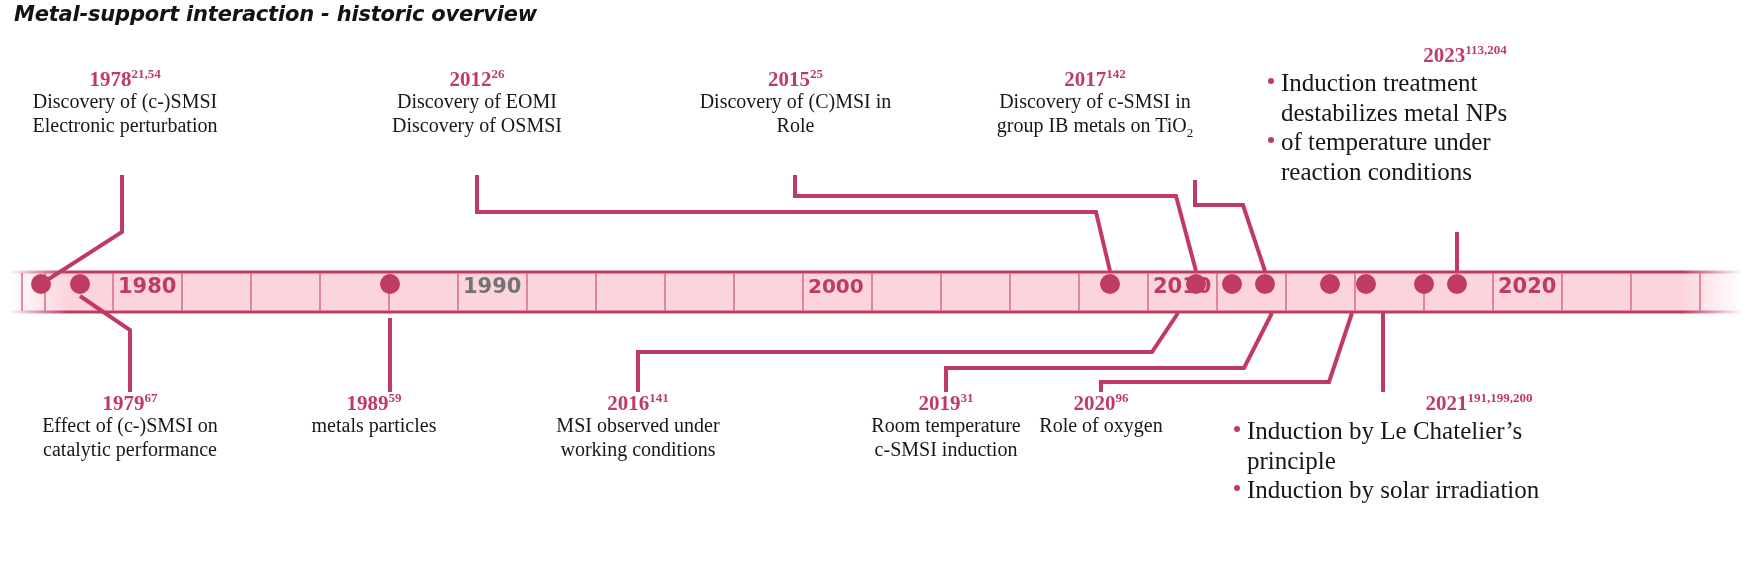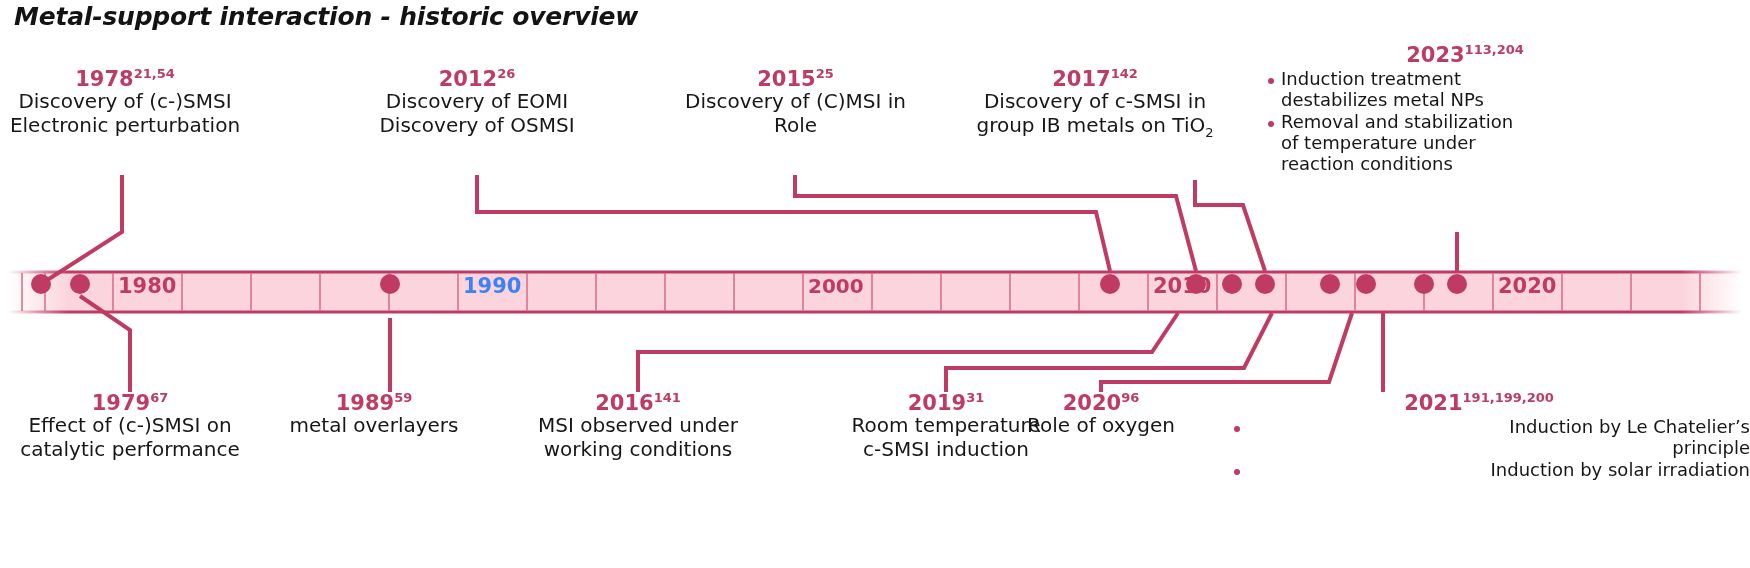--- a/index.html
+++ b/index.html
@@ -6,45 +6,45 @@
   body{
     width:1750px;height:568px;background:#ffffff;
     font-family:"DejaVu Sans","Liberation Sans",sans-serif;
     position:relative;overflow:hidden;
   }
   #stage{position:absolute;left:0;top:0;width:1750px;height:568px;}
 
   
   .title{
     position:absolute;left:14px;top:2px;
-    font-size:25px;font-weight:bold;font-style:italic;
+    font-size:21px;font-weight:bold;font-style:italic;
     color:#131313;letter-spacing:-0.2px;white-space:nowrap;
   }
 
   
   #art{position:absolute;left:0;top:0;width:1750px;height:568px;}
 
   
-  .event{position:absolute;}
+  .event{position:absolute;font-family:Liberation Serif, serif;}
   .ev-year{
     font-size:21px;font-weight:bold;color:#bf3b63;
     line-height:1.06;white-space:nowrap;
   }
   .ev-year sup{font-size:13px;font-weight:bold;vertical-align:super;line-height:0;}
   .ev-body{
     font-size:20px;color:#171717;line-height:1.18;
   }
   .ev-body .ln{display:block;white-space:nowrap;}
   .ev-center{text-align:center;}
   .ev-left{text-align:left;}
 
   
   .blist{list-style:none;margin:0;padding:0;}
   .blist li{
-    position:relative;padding-left:15px;font-size:18px;color:#171717;
+    position:relative;padding-left:15px;font-size:25px;color:#171717;
     line-height:1.18;
   }
   .blist li::before{
     content:"";position:absolute;left:2px;top:10px;
     width:6px;height:6px;border-radius:50%;background:#bf3b63;
   }
   .blist li .ln{display:block;white-space:nowrap;}
 
   .sub{font-size:13px;vertical-align:sub;line-height:0;}
 </style>
@@ -143,21 +143,21 @@
       <circle cx="1232" cy="284" r="10"></circle>
       <circle cx="1265" cy="284" r="10"></circle>
       <circle cx="1330" cy="284" r="10"></circle>
       <circle cx="1366" cy="284" r="10"></circle>
       <circle cx="1424" cy="284" r="10"></circle>
       <circle cx="1457" cy="284" r="10"></circle>
     </g>
   </svg>
 
   <div style="position:absolute;left:118px;top:274px;font-size:21px;font-weight:bold;color:#bf3b63;">1980</div>
-  <div style="position:absolute;left:463px;top:274px;font-size:21px;font-weight:bold;color:#3b82f6;">1990</div>
+  <div style="position:absolute;left:463px;top:274px;font-size:21px;font-weight:bold;color:#737373;">1990</div>
   <div style="position:absolute;left:808px;top:274px;font-size:20px;font-weight:bold;color:#bf3b63;">2000</div>
   <div style="position:absolute;left:1153px;top:274px;font-size:21px;font-weight:bold;color:#bf3b63;">2010</div>
   <div style="position:absolute;left:1498px;top:274px;font-size:21px;font-weight:bold;color:#bf3b63;">2020</div>
 
   <div class="event ev-center" style="left:0px;top:68px;width:250px;">
     <div class="ev-year">
       <span>1978</span><sup>21,54</sup>
     </div>
     <div class="ev-body">
       <span class="ln">Discovery of (c-)SMSI</span>
@@ -198,21 +198,20 @@
   <div class="event ev-left" style="left:1266px;top:44px;width:484px;">
     <div class="ev-year" style="text-align:center;padding-right:86px;">
       <span>2023</span><sup>113,204</sup>
     </div>
     <ul class="blist" style="margin-top:2px;">
       <li>
         <span class="ln">Induction treatment</span>
         <span class="ln">destabilizes metal NPs</span>
       </li>
       <li>
-        <span class="ln">Removal and stabilization</span>
         <span class="ln">of temperature under</span>
         <span class="ln">reaction conditions</span>
       </li>
     </ul>
   </div>
 
   <div class="event ev-center" style="left:5px;top:392px;width:250px;">
     <div class="ev-year">
       <span>1979</span><sup>67</sup>
     </div>
@@ -220,21 +219,21 @@
       <span class="ln">Effect of (c-)SMSI on</span>
       <span class="ln">catalytic performance</span>
     </div>
   </div>
 
   <div class="event ev-center" style="left:246px;top:392px;width:256px;">
     <div class="ev-year">
       <span>1989</span><sup>59</sup>
     </div>
     <div class="ev-body">
-      <span class="ln">metal overlayers</span>
+      <span class="ln">metals particles</span>
     </div>
   </div>
 
   <div class="event ev-center" style="left:524px;top:392px;width:228px;">
     <div class="ev-year">
       <span>2016</span><sup>141</sup>
     </div>
     <div class="ev-body">
       <span class="ln">MSI observed under</span>
       <span class="ln">working conditions</span>
@@ -257,21 +256,21 @@
     </div>
     <div class="ev-body">
       <span class="ln">Role of oxygen</span>
     </div>
   </div>
 
   <div class="event ev-left" style="left:1232px;top:392px;width:518px;">
     <div class="ev-year" style="text-align:center;padding-right:24px;">
       <span>2021</span><sup>191,199,200</sup>
     </div>
-    <ul class="blist" style="margin-top:2px;text-align:right;">
+    <ul class="blist" style="margin-top:2px;">
       <li>
         <span class="ln">Induction by Le Chatelier’s</span>
         <span class="ln">principle</span>
       </li>
       <li>
         <span class="ln">Induction by solar irradiation</span>
       </li>
     </ul>
   </div>
 

